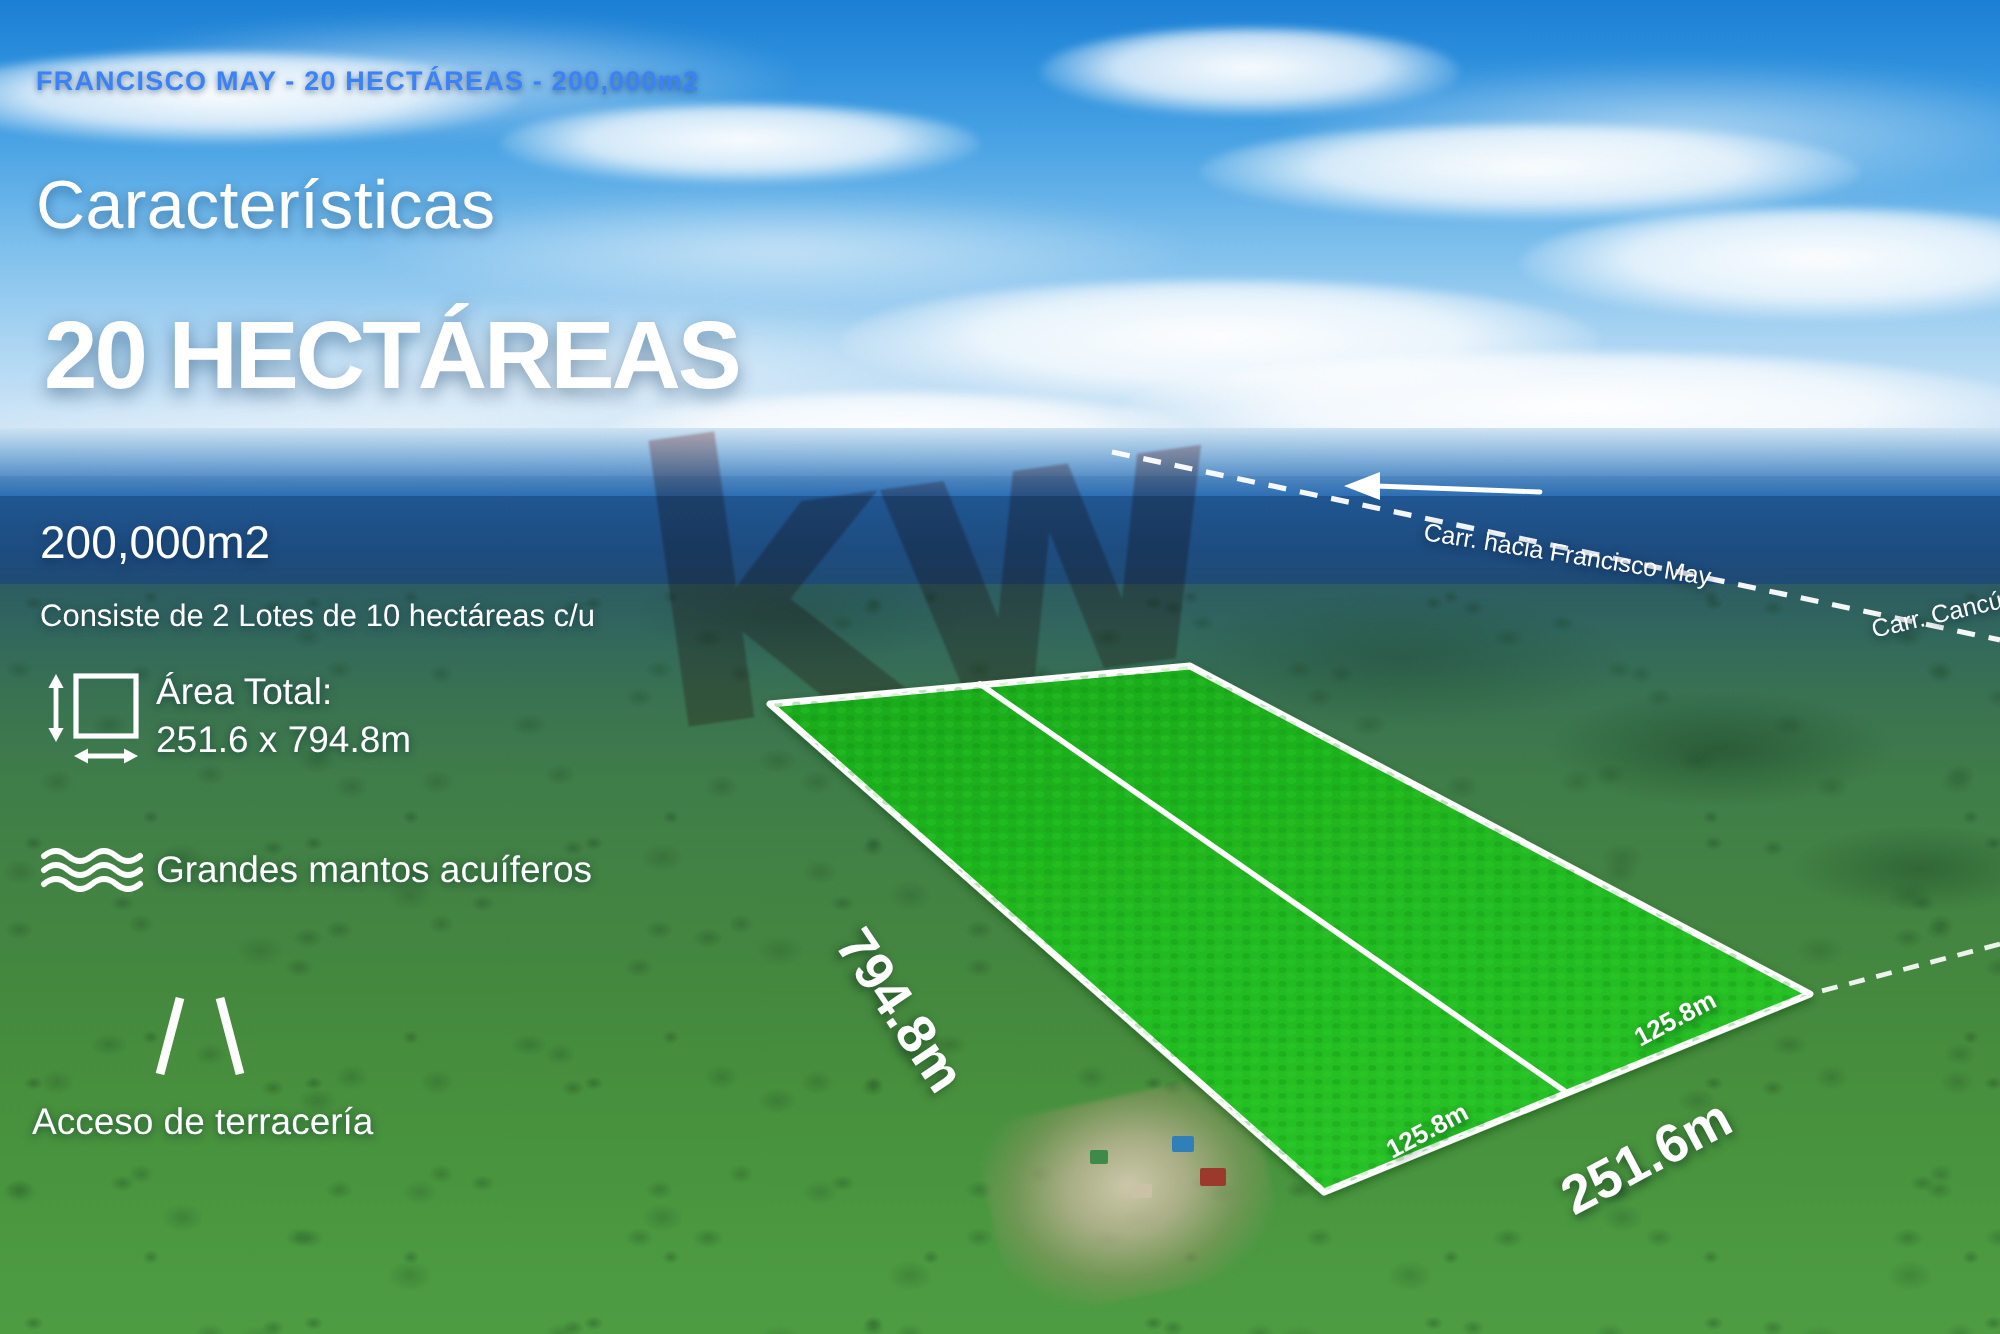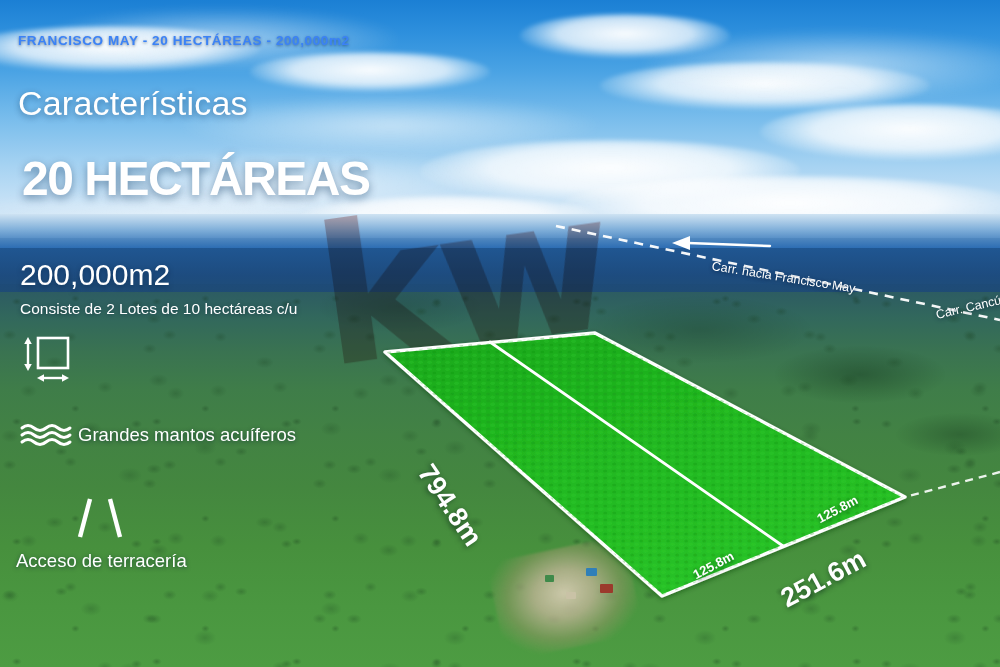--- a/index.html
+++ b/index.html
@@ -133,21 +133,21 @@
     text-shadow:0 2px 6px rgba(0,40,80,.45);
   }
   .hero {
     position:absolute; left:22px; top:155px;
     font-size:48px; font-weight:700; color:#ffffff;
     letter-spacing:-1.5px; line-height:1;
     text-shadow:0 3px 9px rgba(0,40,80,.45);
   }
   .sub1 {
     position:absolute; left:20px; top:258px;
-    font-size:30px; font-weight:400; color:#ffffff;
+    font-size:23px; font-weight:400; color:#ffffff;
     text-shadow:0 2px 5px rgba(0,30,60,.5);
   }
   .sub2 {
     position:absolute; left:20px; top:300px;
     font-size:15.5px; font-weight:400; color:#ffffff;
     text-shadow:0 1px 4px rgba(0,30,60,.55);
   }
 
   .feature { position:absolute; display:flex; align-items:flex-start; }
   .feat-icon { width:62px; flex:0 0 62px; display:block; }
@@ -269,20 +269,22 @@
   <div class="feature" id="feat-area">
     <svg class="feat-icon" viewBox="0 0 62 52">
       <rect x="22" y="4" width="30" height="30" fill="none" stroke="#ffffff" stroke-width="2.6"></rect>
       <line x1="12" y1="8" x2="12" y2="32" stroke="#ffffff" stroke-width="2.4"></line>
       <polygon points="12,3 8.2,10 15.8,10" fill="#ffffff"></polygon>
       <polygon points="12,37 8.2,30 15.8,30" fill="#ffffff"></polygon>
       <line x1="26" y1="44" x2="48" y2="44" stroke="#ffffff" stroke-width="2.4"></line>
       <polygon points="21,44 28,40.2 28,47.8" fill="#ffffff"></polygon>
       <polygon points="53,44 46,40.2 46,47.8" fill="#ffffff"></polygon>
     </svg>
+    <div class="feat-text">Área Total:
+251.6 x 794.8m</div>
   </div>
 
   <div class="feature" id="feat-water">
     <svg class="feat-icon" viewBox="0 0 62 30">
       <path d="M6 8 q6 -5 12 0 t12 0 t12 0 t12 0" fill="none" stroke="#ffffff" stroke-width="3" stroke-linecap="round"></path>
       <path d="M6 15 q6 -5 12 0 t12 0 t12 0 t12 0" fill="none" stroke="#ffffff" stroke-width="3" stroke-linecap="round"></path>
       <path d="M6 22 q6 -5 12 0 t12 0 t12 0 t12 0" fill="none" stroke="#ffffff" stroke-width="3" stroke-linecap="round"></path>
     </svg>
     <div class="feat-text">Grandes mantos acuíferos</div>
   </div>

